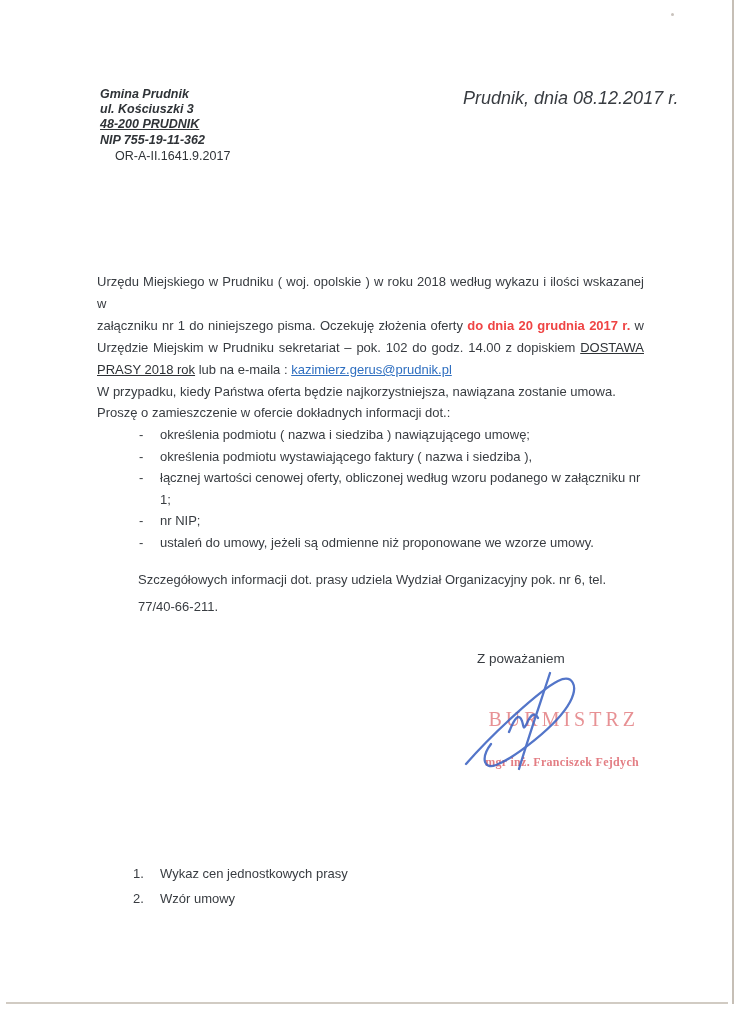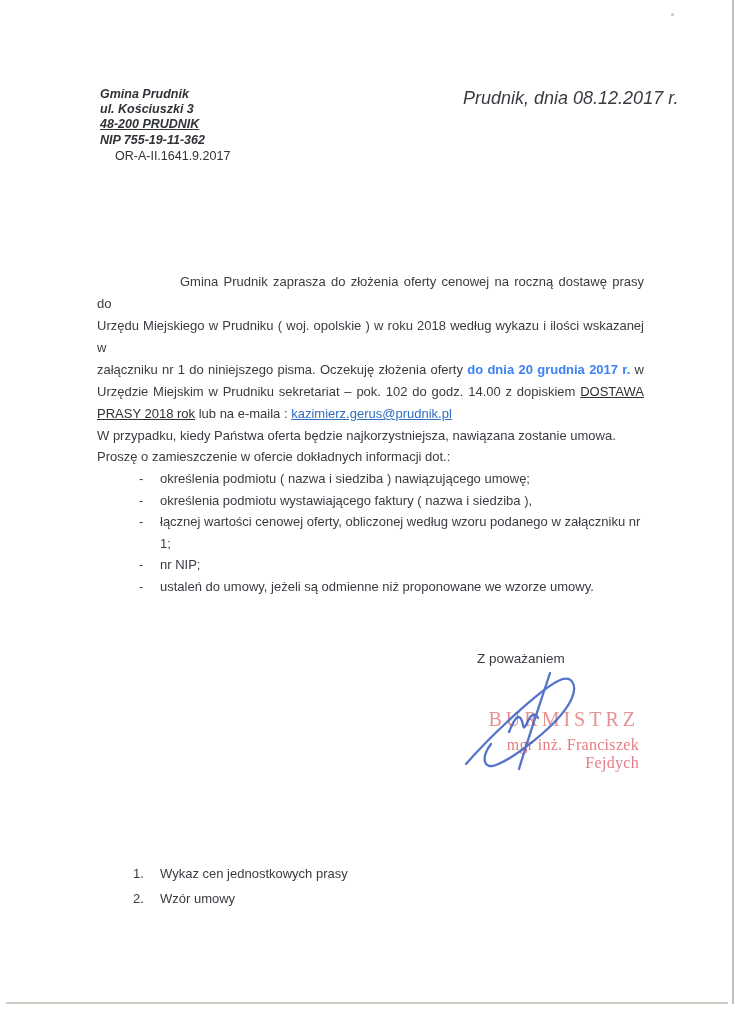--- a/index.html
+++ b/index.html
@@ -19,36 +19,36 @@
   .sender .ref{font-style:normal;font-weight:normal;margin-top:1px;margin-left:15px;}
 
   
   .dateline{position:absolute;left:463px;top:88px;font-size:18px;color:#383c41;font-style:italic;}
 
   
   .letter-body{position:absolute;left:97px;top:271px;width:547px;font-size:13px;}
   .jline{text-align:justify;text-align-last:justify;line-height:22px;white-space:normal;}
   .lline{text-align:left;line-height:22px;}
   .indent{text-indent:83px;}
-  .bold{font-weight:bold;color:#3b82f6;}
+  .bold{font-weight:bold;color:#ef4444;}
   .boldul{font-weight:normal;text-decoration:underline;color:#2e3236;}
   .email{color:#2f6fc0;text-decoration:underline;cursor:pointer;}
   .para{line-height:21px;}
   .list{margin-top:1px;}
   .li{position:relative;padding-left:63px;line-height:21.5px;}
   .li .dash{position:absolute;left:42px;}
   .info{margin-top:13px;padding-left:41px;line-height:27px;}
 
   
   .valediction{position:absolute;left:477px;top:651px;font-size:13.5px;}
 
   .stamp{position:absolute;left:477px;top:708px;width:162px;text-align:right;
          font-family:"Liberation Serif","DejaVu Serif",serif;}
   .stamp-title{font-size:20px;letter-spacing:4px;color:#e2797d;opacity:.82;}
-  .stamp-name{margin-top:5px;font-size:16px;color:#e06f76;opacity:.9;letter-spacing:.3px;}
+  .stamp-name{margin-top:24px;font-size:12px;color:#e06f76;opacity:.9;letter-spacing:.3px;font-weight:bold;}
   .signature{position:absolute;left:460px;top:670px;width:132px;height:102px;pointer-events:none;}
 
   
   .attachments{position:absolute;left:93px;top:851px;font-size:13px;}
   .attachments .head{text-decoration:underline;}
   .att-li{position:relative;padding-left:67px;line-height:25px;}
   .att-li:first-of-type{margin-top:10px;}
   .att-li .num{position:absolute;left:40px;}
 
   
@@ -65,21 +65,20 @@
     <div class="b-i">Gmina Prudnik</div>
     <div class="b-i">ul. Kościuszki 3</div>
     <div class="b-i u">48-200 PRUDNIK</div>
     <div class="b-i">NIP 755-19-11-362</div>
     <div class="ref">OR-A-II.1641.9.2017</div>
   </div>
 
   <div class="dateline">Prudnik, dnia 08.12.2017 r.</div>
 
   <div class="letter-body">
-    <div class="jline indent">Gmina Prudnik zaprasza do złożenia oferty cenowej na roczną dostawę prasy do</div>
     <div class="jline">Urzędu Miejskiego w  Prudniku ( woj. opolskie ) w roku 2018 według wykazu i ilości wskazanej w</div>
     <div class="jline">
       <span>załączniku nr 1 do niniejszego pisma. Oczekuję złożenia oferty</span>
       <span class="bold">do dnia 20 grudnia 2017 r.</span>
       <span>w</span>
     </div>
     <div class="jline">
       <span>Urzędzie Miejskim  w Prudniku  sekretariat – pok. 102 do godz. 14.00 z dopiskiem</span>
       <span class="boldul">DOSTAWA</span>
     </div>
@@ -108,20 +107,24 @@
       <div class="li">
         <span class="dash">-</span>
         <span>nr NIP;</span>
       </div>
       <div class="li">
         <span class="dash">-</span>
         <span>ustaleń do umowy, jeżeli są odmienne niż proponowane we wzorze umowy.</span>
       </div>
     </div>
 
+    <div class="info">
+      <div>Szczegółowych informacji dot. prasy udziela Wydział Organizacyjny pok. nr 6, tel.</div>
+      <div>77/40-66-211.</div>
+    </div>
   </div>
 
   <div class="valediction">Z  poważaniem</div>
 
   <div class="stamp">
     <div class="stamp-title">BURMISTRZ</div>
     <div class="stamp-name">mgr inż. Franciszek Fejdych</div>
   </div>
 
   <svg class="signature" viewBox="0 0 132 102" xmlns="http://www.w3.org/2000/svg">

